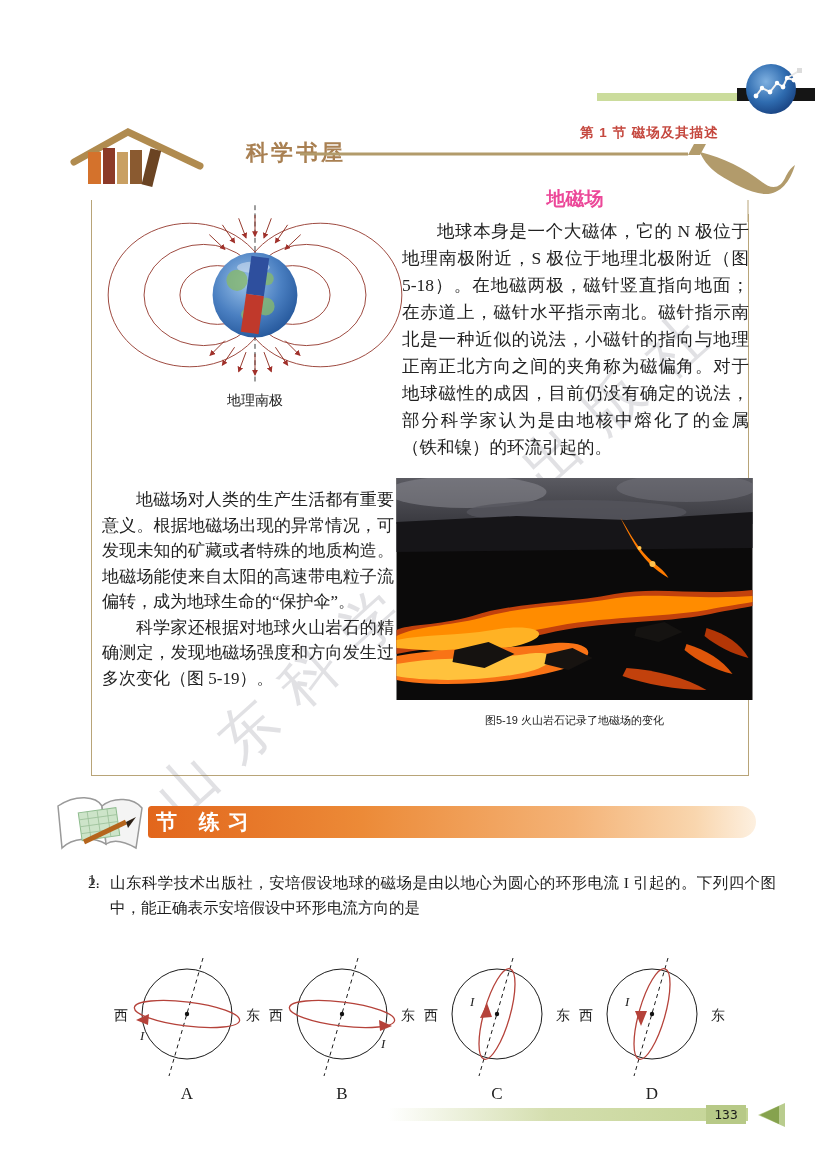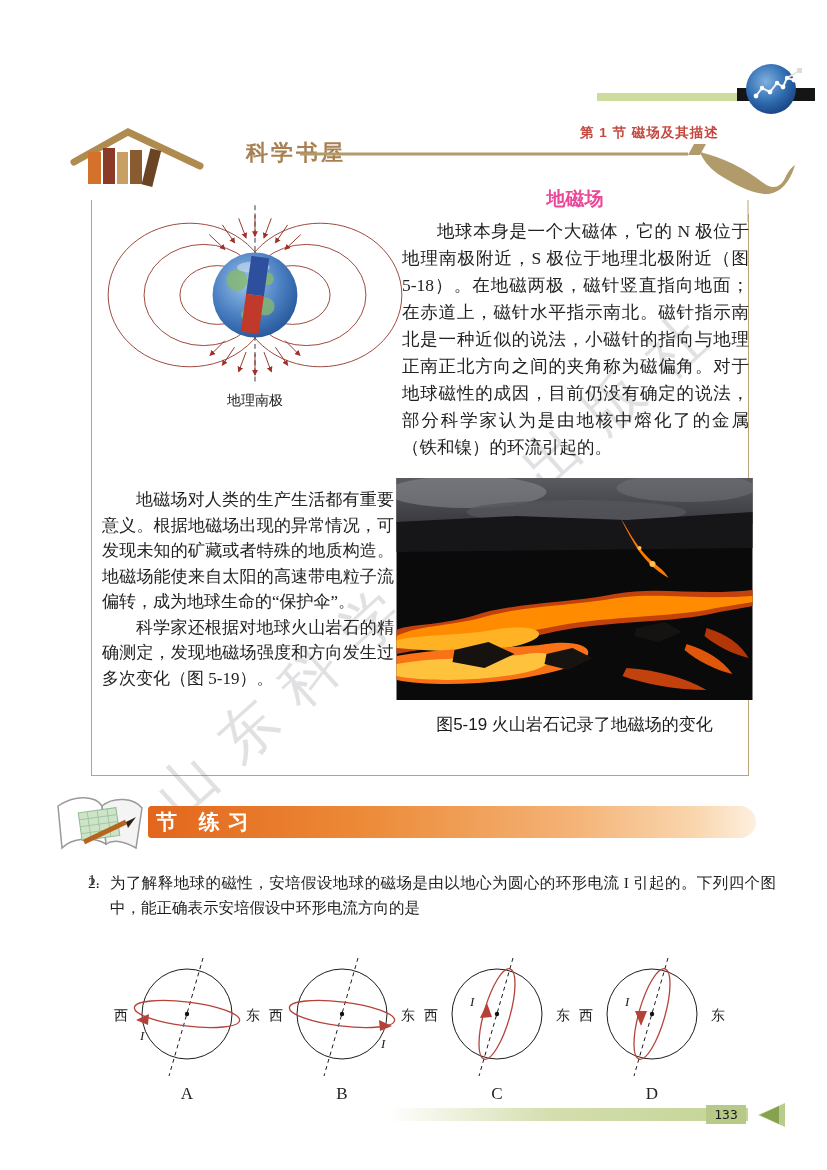--- a/index.html
+++ b/index.html
@@ -33,21 +33,21 @@
     font-family:"Liberation Sans","DejaVu Sans",sans-serif;font-size:19px;font-weight:bold;color:#ec4899;}
   .geo-para{left:402px;top:218px;width:347px;font-size:17.5px;line-height:27px;
     text-align:justify;text-indent:2em;color:#222;}
   
   .left-text{left:102px;top:487px;width:292px;font-size:17px;line-height:25.5px;
     text-align:justify;color:#222;}
   .left-text p{margin:0;text-indent:2em;}
   
   .fig519{left:396px;top:478px;width:357px;text-align:center;}
   .fig519 .cap{margin-top:9px;font-family:"Liberation Sans","DejaVu Sans",sans-serif;
-    font-size:17px;color:#1a1a1a;}
+    font-size:11px;color:#1a1a1a;}
   
   .ex-bar{left:148px;top:806px;width:608px;height:32px;
     background:linear-gradient(90deg,#e2661c 0%,#ec8a37 35%,#f4b377 70%,#f9d6ae 90%,#fdf0e0 100%);
     border-radius:4px 18px 18px 4px;}
   .ex-bar span{display:inline-block;padding-left:8px;line-height:32px;color:#fff;
     font-family:"Liberation Sans","DejaVu Sans",sans-serif;font-size:21px;font-weight:bold;letter-spacing:8px;}
   
   .questions{left:88px;top:868px;width:688px;font-size:15.5px;line-height:24.5px;color:#1d1d1d;}
   .question{position:relative;padding-left:22px;text-align:justify;margin-bottom:3px;}
   .qnum{position:absolute;left:0;top:0;}
@@ -224,21 +224,21 @@
   <div class="abs ex-bar z2">
     <span>节 练习</span>
   </div>
 
   <div class="abs questions z2">
     <div class="question">
       <span class="qnum">1.</span>
     </div>
     <div class="question">
       <span class="qnum">2.</span>
-      <span>为了解释地球的磁性，安培假设地球的磁场是由以地心为圆心的环形电流 I 引起的。下列四个图中，能正确表示安培假设中环形电流方向的是</span>
+      <span>山东科学技术出版社，安培假设地球的磁场是由以地心为圆心的环形电流 I 引起的。下列四个图中，能正确表示安培假设中环形电流方向的是</span>
     </div>
   </div>
 
   <div class="abs opts z2">
 
     <div class="opt">
       <svg class="opt-svg" width="150" height="122" viewBox="0 0 150 122">
         <line class="axis" x1="91" y1="2" x2="57" y2="120"></line>
         <circle class="ring" cx="75" cy="58" r="45"></circle>
         <ellipse class="loop" cx="75" cy="58" rx="53" ry="12" transform="rotate(7 75 58)"></ellipse>

